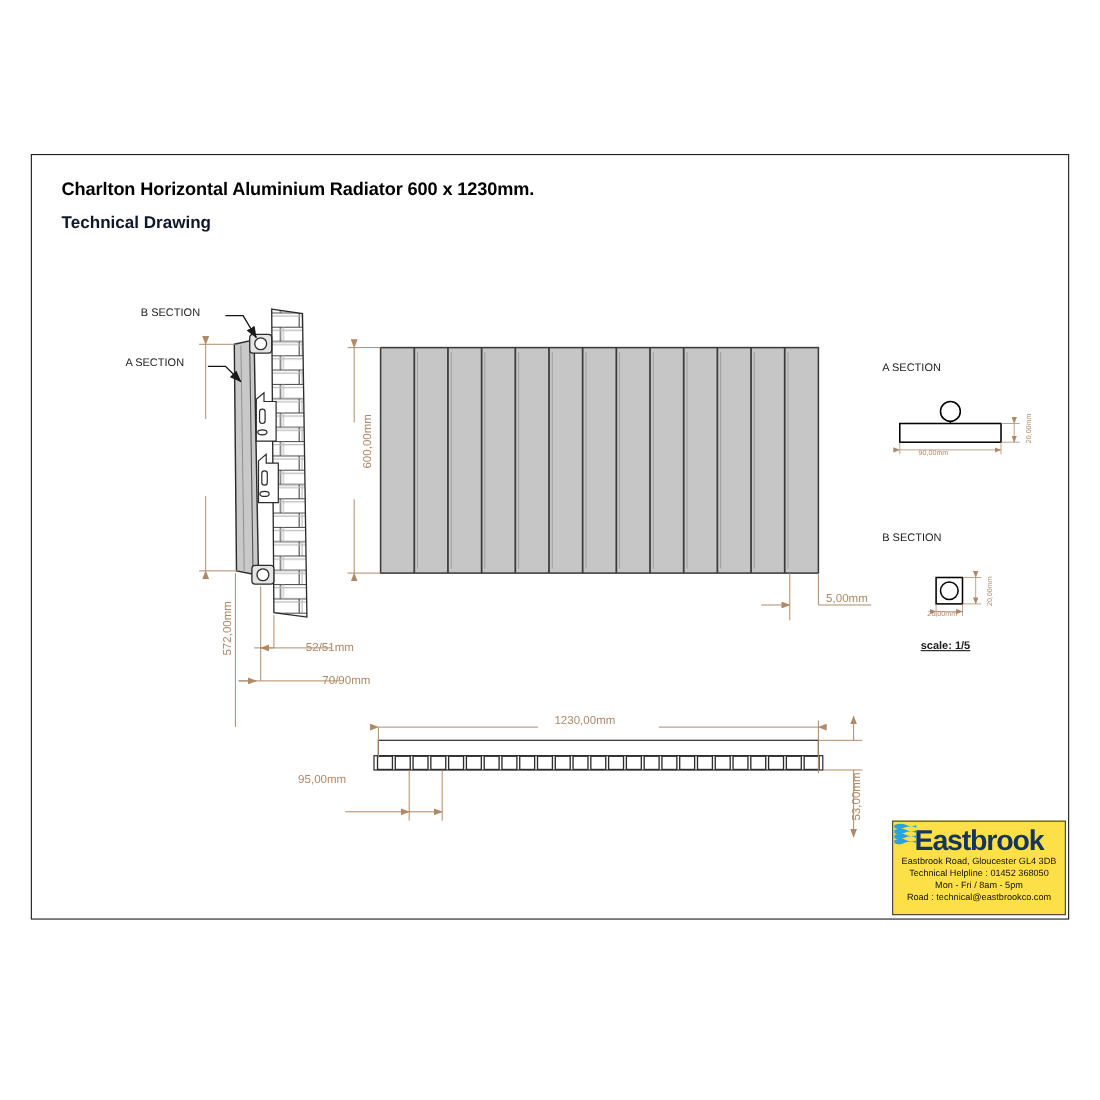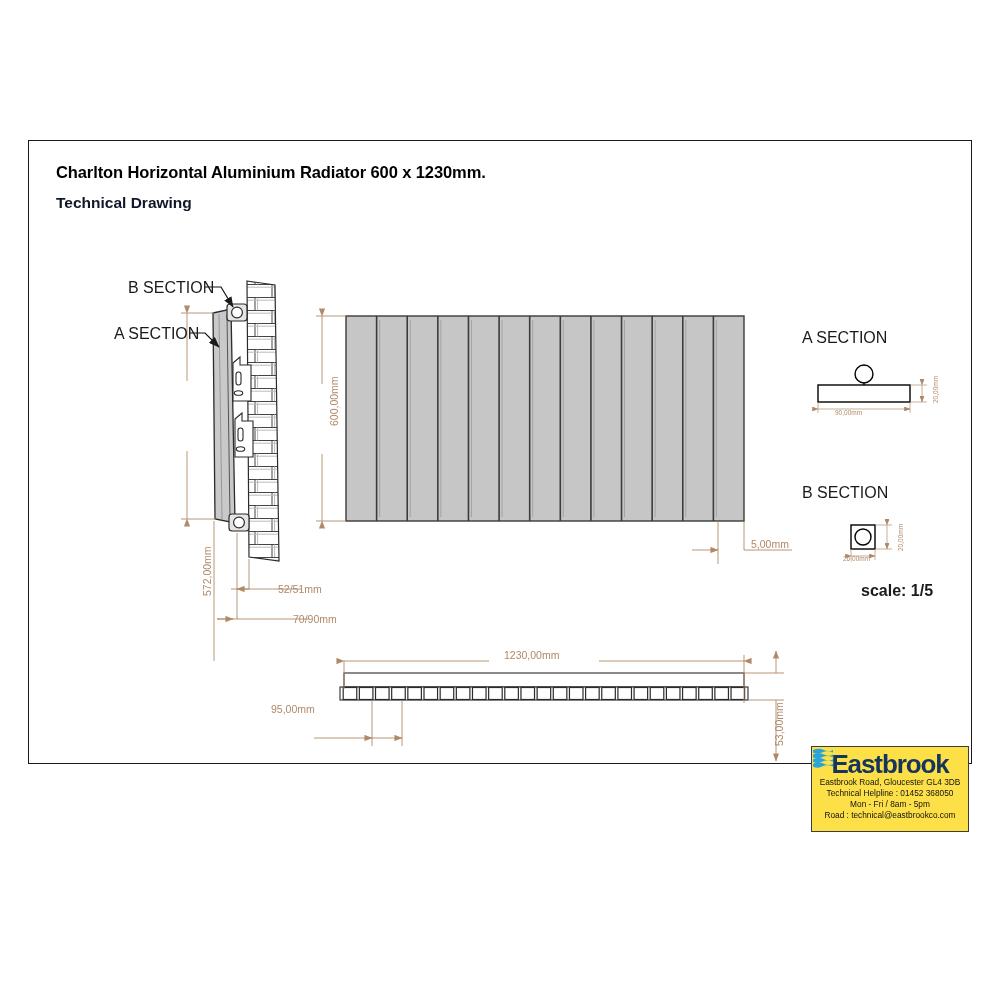--- a/index.html
+++ b/index.html
@@ -12,21 +12,21 @@
     height: 1000px;
     font-family: "Liberation Sans", sans-serif;
     position: relative;
     overflow: hidden;
   }
   #sheet {
     position: absolute;
     left: 28px;
     top: 140px;
     width: 944px;
-    height: 624px;
+    height: 696px;
     border: 1.5px solid #1a1a1a;
     background: #ffffff;
     box-sizing: border-box;
   }
   .ttl {
     position: absolute;
     left: 27px;
     top: 22px;
     font-size: 16.5px;
     font-weight: bold;
@@ -38,21 +38,21 @@
     position: absolute;
     left: 27px;
     top: 53px;
     font-size: 15.5px;
     font-weight: bold;
     color: #0f172a;
     white-space: nowrap;
   }
   .lbl {
     position: absolute;
-    font-size: 16px;
+    font-size: 10px;
     color: #1a1a1a;
     white-space: nowrap;
   }
   .dim {
     position: absolute;
     font-size: 10.5px;
     color: #b08968;
     white-space: nowrap;
   }
   .dim-sm {
@@ -335,21 +335,21 @@
         <line x1="57" y1="40" x2="57" y2="51"></line>
         <line x1="81" y1="40" x2="81" y2="51"></line>
         <line x1="57" y1="47" x2="81" y2="47" marker-start="url(#ah)" marker-end="url(#ah)"></line>
         <line x1="81" y1="16" x2="98" y2="16"></line>
         <line x1="81" y1="40" x2="98" y2="40"></line>
         <line x1="93" y1="16" x2="93" y2="40" marker-start="url(#ah)" marker-end="url(#ah)"></line>
       </g>
     </svg>
     <div class="dim-sm" style="left:814px; top:414px;">26,00mm</div>
     <div class="dim-sm vert" style="left:868px; top:410px;">20,00mm</div>
-    <div class="lbl" style="left:832px; top:441px; font-weight:bold;">scale: 1/5</div>
+    <div class="lbl" style="left:808px; top:441px; font-weight:bold;text-decoration:underline;">scale: 1/5</div>
   </div>
 
   <div id="brand">
     <div class="markwrap">
       <span class="wordmark">Eastbrook</span>
       <svg width="22" height="22" viewBox="0 0 22 22">
         <g fill="#29a3dc">
           <path d="M1,3 Q7,0.5 12,3 T21,3 L21,5.6 Q15,3.1 10,5.6 T1,5.6 Z"></path>
           <path d="M1,7.6 Q7,5.1 12,7.6 T21,7.6 L21,10.2 Q15,7.7 10,10.2 T1,10.2 Z"></path>
           <path d="M1,12.2 Q7,9.7 12,12.2 T21,12.2 L21,14.8 Q15,12.3 10,14.8 T1,14.8 Z"></path>

